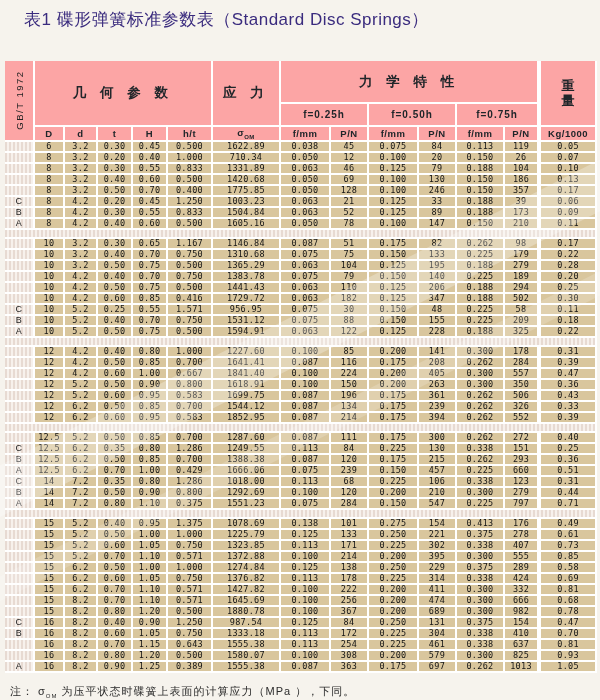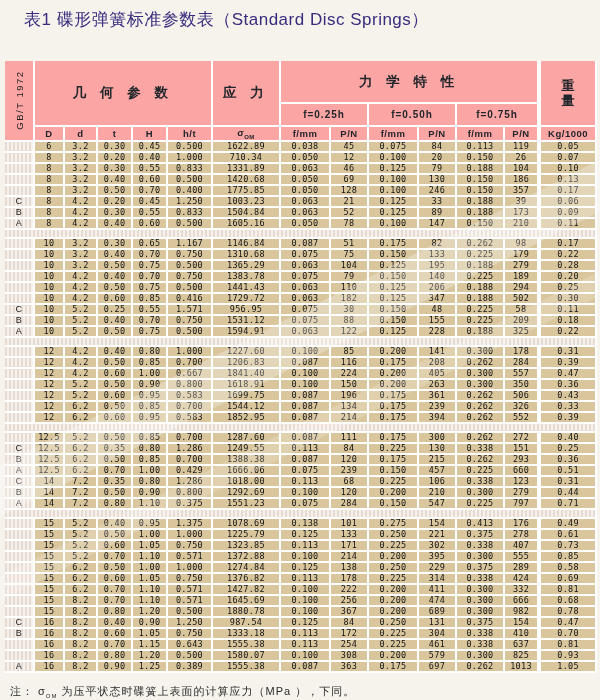--- a/index.html
+++ b/index.html
@@ -409,21 +409,21 @@
         <td>178</td>
         <td class="kgsep">0.31</td>
       </tr>
       <tr>
         <td class="lbl"></td>
         <td>12</td>
         <td>4.2</td>
         <td>0.50</td>
         <td>0.85</td>
         <td>0.700</td>
-        <td>1206.83</td>
+        <td>1641.41</td>
         <td>0.087</td>
         <td>116</td>
         <td>0.175</td>
         <td>208</td>
         <td>0.262</td>
         <td>284</td>
         <td class="kgsep">0.39</td>
       </tr>
       <tr>
         <td class="lbl"></td>

